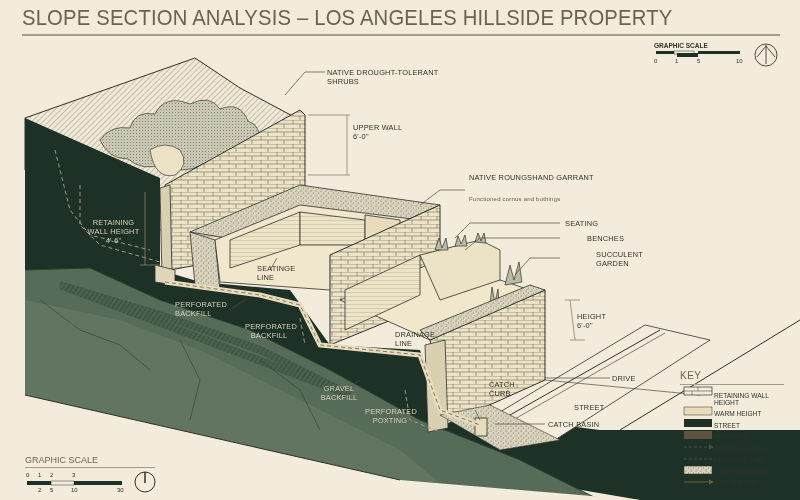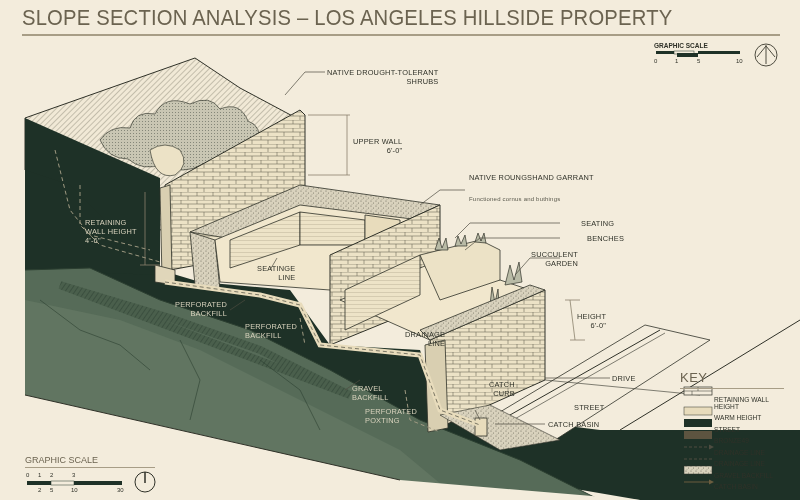--- a/index.html
+++ b/index.html
@@ -13,29 +13,29 @@
     position:absolute; left:22px; top:5px;
     font-size:22px; letter-spacing:0.2px; color:#6b6350;
     font-family:"Liberation Sans", sans-serif;
     transform:scaleX(0.92); transform-origin:left top;
     white-space:nowrap;
   }
   .title-rule { position:absolute; left:22px; top:34px; width:758px; height:2px; background:#a79d86; }
   svg#art { position:absolute; left:0; top:0; }
   .lbl {
     position:absolute; font-size:7.4px; line-height:9px; letter-spacing:0.2px;
-    color:#2f3128; white-space:nowrap; text-transform:uppercase;text-align:right;
+    color:#2f3128; white-space:nowrap; text-transform:uppercase;
   }
   .lbl.light { color:#d8d2bd; }
   .lbl.sub { text-transform:none; font-size:6px; color:#5b5a4e; }
-  .lbl.right { text-align:left; }
+  .lbl.right { text-align:center; }
   .scale-top { position:absolute; left:654px; top:42px; width:100px; }
   .scale-top .st { font-size:6.5px; font-weight:bold; color:#2f3128; }
   .key { position:absolute; left:680px; top:370px; width:110px; }
-  .key .kt { font-size:13px; color:#6b6350; letter-spacing:0.5px; }
+  .key .kt { font-size:10px; color:#6b6350; letter-spacing:0.5px; }
   .key .krule { height:1px; background:#a79d86; margin:3px 0 4px 0; width:104px; }
   .key .row { display:flex; align-items:center; height:11.5px; }
   .key .sw { width:28px; height:8px; margin-right:6px; flex:0 0 28px; box-sizing:border-box; }
   .key .kl { font-size:6.6px; line-height:7px; color:#2f3128; text-transform:uppercase; }
   .scale-bot { position:absolute; left:25px; top:455px; width:140px; }
   .scale-bot .st { font-size:9px; color:#6b6350; }
   .scale-bot .srule { height:1px; background:#a79d86; margin:2px 0 3px; width:130px; }
   .tick { position:absolute; font-size:6px; color:#2f3128; }
 </style>
 </head>
@@ -211,34 +211,34 @@
 
 <div class="scale-top">
   <div class="st">GRAPHIC SCALE</div>
 </div>
 <div class="tick" style="left:654px;top:58px">0</div>
 <div class="tick" style="left:675px;top:58px">1</div>
 <div class="tick" style="left:697px;top:58px">5</div>
 <div class="tick" style="left:736px;top:58px">10</div>
 
 <div class="lbl" style="left:327px;top:68px"><span>NATIVE DROUGHT-TOLERANT</span><br><span>SHRUBS</span></div>
-<div class="lbl" style="left:353px;top:137px"><span>UPPER WALL</span><br><span>6'-0"</span></div>
+<div class="lbl" style="left:353px;top:123px"><span>UPPER WALL</span><br><span>6'-0"</span></div>
 <div class="lbl" style="left:469px;top:173px">NATIVE ROUNGSHAND GARRANT</div>
 <div class="lbl sub" style="left:469px;top:195px">Functioned cornus and buthings</div>
-<div class="lbl" style="left:581px;top:219px">SEATING</div>
+<div class="lbl" style="left:565px;top:219px">SEATING</div>
 <div class="lbl" style="left:587px;top:234px">BENCHES</div>
-<div class="lbl" style="left:531px;top:250px"><span>SUCCULENT</span><br><span>GARDEN</span></div>
+<div class="lbl" style="left:596px;top:250px"><span>SUCCULENT</span><br><span>GARDEN</span></div>
 <div class="lbl light right" style="left:85px;top:218px;width:57px"><span>RETAINING</span><br><span>WALL HEIGHT</span><br><span>4'-6"</span></div>
 <div class="lbl" style="left:257px;top:264px"><span>SEATINGE</span><br><span>LINE</span></div>
 <div class="lbl light" style="left:175px;top:300px"><span>PERFORATED</span><br><span>BACKFILL</span></div>
 <div class="lbl light right" style="left:245px;top:322px;width:48px"><span>PERFORATED</span><br><span>BACKFILL</span></div>
-<div class="lbl" style="left:405px;top:330px"><span>DRAINAGE</span><br><span>LINE</span></div>
+<div class="lbl" style="left:395px;top:330px"><span>DRAINAGE</span><br><span>LINE</span></div>
 <div class="lbl" style="left:577px;top:312px"><span>HEIGHT</span><br><span>6'-0"</span></div>
 <div class="lbl" style="left:612px;top:374px">DRIVE</div>
-<div class="lbl light right" style="left:352px;top:384px;width:38px"><span>GRAVEL</span><br><span>BACKFILL</span></div>
+<div class="lbl light right" style="left:320px;top:384px;width:38px"><span>GRAVEL</span><br><span>BACKFILL</span></div>
 <div class="lbl light right" style="left:365px;top:407px;width:50px"><span>PERFORATED</span><br><span>POXTING</span></div>
 <div class="lbl" style="left:489px;top:380px"><span>CATCH</span><br><span>CURB</span></div>
 <div class="lbl" style="left:574px;top:403px">STREET</div>
 <div class="lbl" style="left:548px;top:420px">CATCH BASIN</div>
 
 <div class="key">
   <div class="kt">KEY</div>
   <div class="krule"></div>
   <div class="row" style="height:19px">
       <span class="sw"></span>

